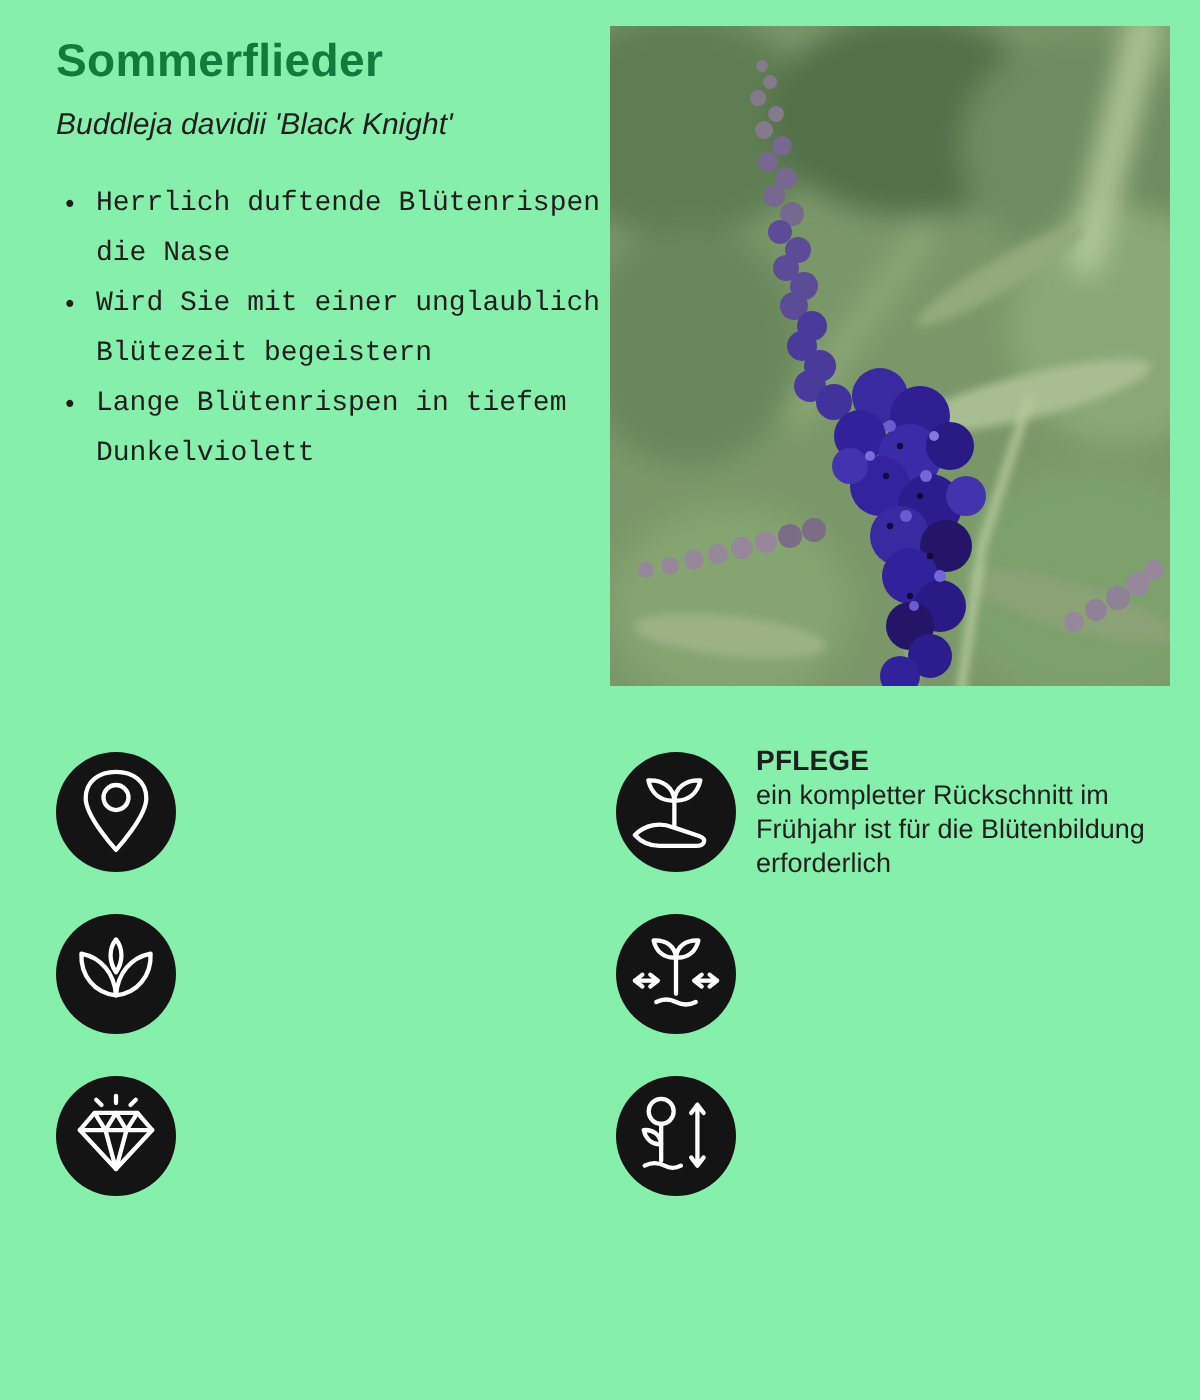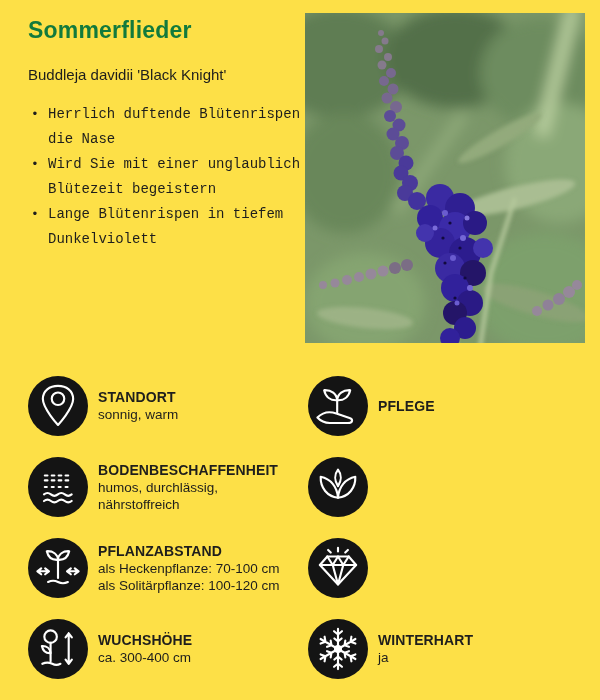--- a/index.html
+++ b/index.html
@@ -4,30 +4,30 @@
 <style>
   * { margin: 0; padding: 0; box-sizing: border-box; }
   html, body { width: 600px; height: 700px; }
   body {
     font-family: "Liberation Sans", sans-serif;
     background: #ffffff;
     color: #1e1e1c;
     position: relative;
     overflow: hidden;
   }
-  .page { position: absolute; inset: 0; background: #fde047; }
+  .page { position: absolute; inset: 0; background: #86efac; }
 
   
   .intro { position: absolute; left: 28px; top: 16px; width: 274px; }
   .title {
     font-size: 23px; font-weight: bold; color: #127a3c;
     line-height: 28px; letter-spacing: 0.2px;
   }
   .subtitle {
-    margin-top: 21px; font-size: 15px; 
+    margin-top: 9px; font-size: 15px; font-style: italic;
     color: #1e1e1c; line-height: 20px;
   }
   .bullets { list-style: none; margin-top: 17px; font-family: Liberation Mono, monospace; }
   .bullets li {
     position: relative; padding-left: 20px;
     font-size: 14px; line-height: 25px; white-space: pre;
   }
   .bullets li::before {
     content: "\2022"; position: absolute; left: 3px; top: 0;
     font-size: 13px; color: #1e1e1c;
@@ -183,60 +183,41 @@
 
     <div class="feature">
       <div class="icon-circle">
         <svg viewBox="0 0 34 34">
             <g class="ic">
           <path d="M17 28.5 C17 28.5 7.8 18.5 7.8 12.8 C7.8 7.7 11.9 4.8 17 4.8 C22.1 4.8 26.2 7.7 26.2 12.8 C26.2 18.5 17 28.5 17 28.5 Z"></path>
           <circle cx="17" cy="12.6" r="3.8"></circle>
         </g>
           </svg>
       </div>
-      <div class="feature-text">
-        <div class="feature-label">STANDORT</div>
-        <div class="feature-desc">sonnig, warm</div>
-      </div>
     </div>
 
     <div class="feature">
       <div class="icon-circle">
         <svg viewBox="0 0 34 34">
             <g class="ic">
           <path d="M16.5 21 L16.5 13.5"></path>
           <path d="M16.5 13.5 C12.5 13.8 9.5 11.5 8.6 7.4 C13 7.2 16.2 9.5 16.5 13.5 Z"></path>
           <path d="M16.5 13.5 C20.5 13.8 23.5 11.5 24.4 7.4 C20 7.2 16.8 9.5 16.5 13.5 Z"></path>
           <path d="M4.5 24 C8 20.5 12.5 20.3 16 21.6 L24 24.3 C26.5 25.2 25.8 27.3 23 27.3 L12 27.3 C9 27.3 6.5 26.2 4.5 24 Z"></path>
         </g>
           </svg>
       </div>
       <div class="feature-text">
         <div class="feature-label">PFLEGE</div>
-      </div>
-    </div>
-
-    <div class="feature">
-      <div class="icon-circle">
-        <svg viewBox="0 0 34 34">
-            <g class="ic">
-          <line x1="9" y1="10" x2="25" y2="10" stroke-dasharray="1.6 2.6"></line>
-          <line x1="9" y1="13" x2="25" y2="13" stroke-dasharray="1.6 2.6"></line>
-          <line x1="9" y1="17" x2="25" y2="17" stroke-dasharray="1.2 3"></line>
-          <path d="M8.5 21.5 Q10.6 19.8 12.7 21.5 T16.9 21.5 T21.1 21.5 T25.3 21.5"></path>
-          <path d="M8.5 25.5 Q10.6 23.8 12.7 25.5 T16.9 25.5 T21.1 25.5 T25.3 25.5"></path>
-        </g>
-          </svg>
-      </div>
-      <div class="feature-text">
-        <div class="feature-label">BODENBESCHAFFENHEIT</div>
-        <div class="feature-desc">humos, durchlässig,
-nährstoffreich</div>
-      </div>
-    </div>
+        <div class="feature-desc">ein kompletter Rückschnitt im
+Frühjahr ist für die Blütenbildung
+erforderlich</div>
+      </div>
+    </div>
+
 
     <div class="feature">
       <div class="icon-circle">
         <svg viewBox="0 0 34 34">
             <g class="ic">
           <path d="M17 6.5 C14.8 9.3 14.8 13.2 17 16.5 C19.2 13.2 19.2 9.3 17 6.5 Z"></path>
           <path d="M17 23.5 C10.5 22.8 6.2 17.5 6.5 10.8 C12.5 12 16.5 16.8 17 23.5 Z"></path>
           <path d="M17 23.5 C23.5 22.8 27.8 17.5 27.5 10.8 C21.5 12 17.5 16.8 17 23.5 Z"></path>
         </g>
           </svg>
@@ -249,25 +230,20 @@
             <g class="ic">
           <path d="M17 12 L17 23"></path>
           <path d="M17 12 C13.5 12.3 11 10.3 10.2 6.8 C14 6.6 16.7 8.6 17 12 Z"></path>
           <path d="M17 12 C20.5 12.3 23 10.3 23.8 6.8 C20 6.6 17.3 8.6 17 12 Z"></path>
           <path d="M11 25.5 Q14 24 17 25.5 Q20 27 23 25.5"></path>
           <path d="M4.5 19 L11.5 19 M4.5 19 L6.8 17.2 M4.5 19 L6.8 20.8 M11.5 19 L9.2 17.2 M11.5 19 L9.2 20.8"></path>
           <path d="M22.5 19 L29.5 19 M29.5 19 L27.2 17.2 M29.5 19 L27.2 20.8 M22.5 19 L24.8 17.2 M22.5 19 L24.8 20.8"></path>
         </g>
           </svg>
       </div>
-      <div class="feature-text">
-        <div class="feature-label">PFLANZABSTAND</div>
-        <div class="feature-desc">als Heckenpflanze: 70-100 cm
-als Solitärpflanze: 100-120 cm</div>
-      </div>
     </div>
 
     <div class="feature">
       <div class="icon-circle">
         <svg viewBox="0 0 34 34">
             <g class="ic">
           <path d="M10.5 10 L23.5 10 L28 15.2 L17 27 L6 15.2 Z"></path>
           <path d="M6 15.2 L28 15.2 M10.5 10 L13.8 15.2 L17 27 M23.5 10 L20.2 15.2 L17 27 M13.8 15.2 L17 10 L20.2 15.2"></path>
           <path d="M11 6 L12.6 7.6 M17 4.8 L17 7 M23 6 L21.4 7.6"></path>
         </g>
@@ -282,40 +258,17 @@
         <svg viewBox="0 0 34 34">
             <g class="ic">
           <circle cx="12.5" cy="9.5" r="3.8"></circle>
           <path d="M12.5 13.3 L12.5 24.5"></path>
           <path d="M12.5 19.5 C9.8 19.7 7.8 18 7.2 15.2 C10.2 15 12.2 16.7 12.5 19.5 Z"></path>
           <path d="M7.5 26 Q10.5 24.5 13.5 26 Q16 27.3 18.5 26"></path>
           <path d="M23.5 7.5 L23.5 26 M23.5 7.5 L21.6 10 M23.5 7.5 L25.4 10 M23.5 26 L21.6 23.5 M23.5 26 L25.4 23.5"></path>
         </g>
           </svg>
       </div>
-      <div class="feature-text">
-        <div class="feature-label">WUCHSHÖHE</div>
-        <div class="feature-desc">ca. 300-400 cm</div>
-      </div>
-    </div>
-
-    <div class="feature">
-      <div class="icon-circle">
-        <svg viewBox="0 0 34 34">
-            <g class="ic">
-          <path id="flake-arm" d="M17 17 L17 4.8 M17 8.2 L14.6 6.2 M17 8.2 L19.4 6.2 M17 12.4 L14.8 10.6 M17 12.4 L19.2 10.6"></path>
-          <use href="#flake-arm" transform="rotate(60 17 17)"></use>
-          <use href="#flake-arm" transform="rotate(120 17 17)"></use>
-          <use href="#flake-arm" transform="rotate(180 17 17)"></use>
-          <use href="#flake-arm" transform="rotate(240 17 17)"></use>
-          <use href="#flake-arm" transform="rotate(300 17 17)"></use>
-          <circle cx="17" cy="17" r="1.8"></circle>
-        </g>
-          </svg>
-      </div>
-      <div class="feature-text">
-        <div class="feature-label">WINTERHART</div>
-        <div class="feature-desc">ja</div>
-      </div>
-    </div>
+    </div>
+
 
   </div>
 </div>
 
 </body></html>

